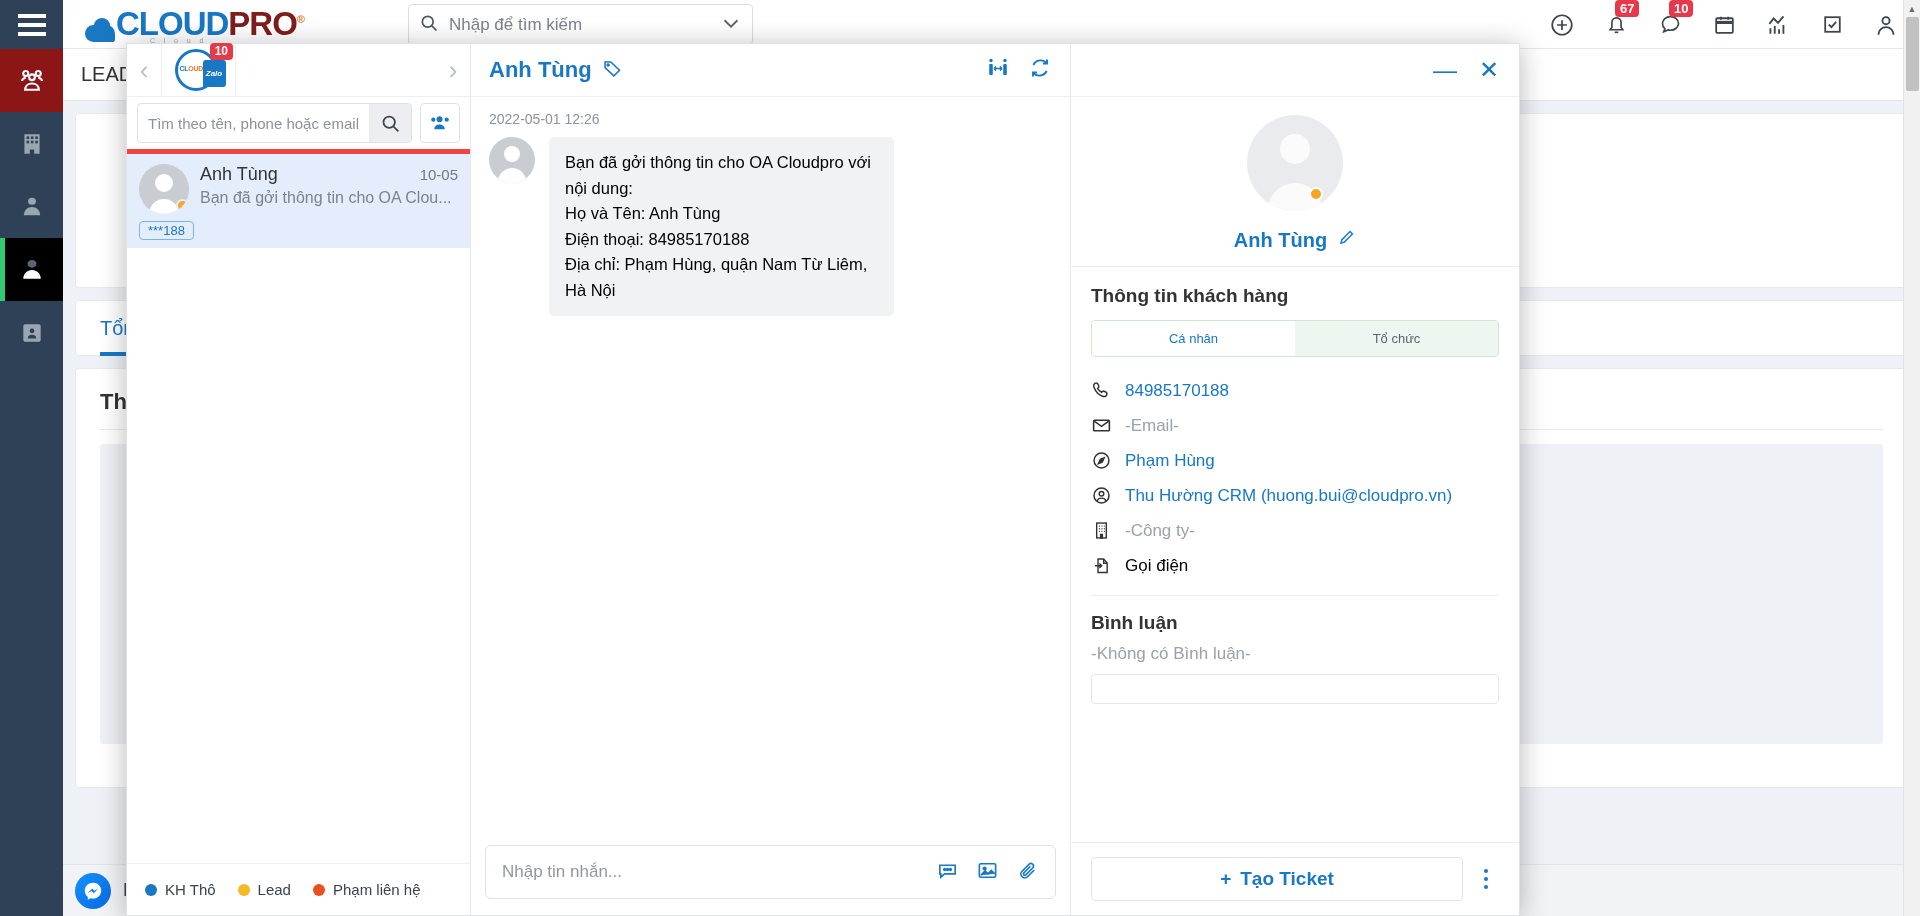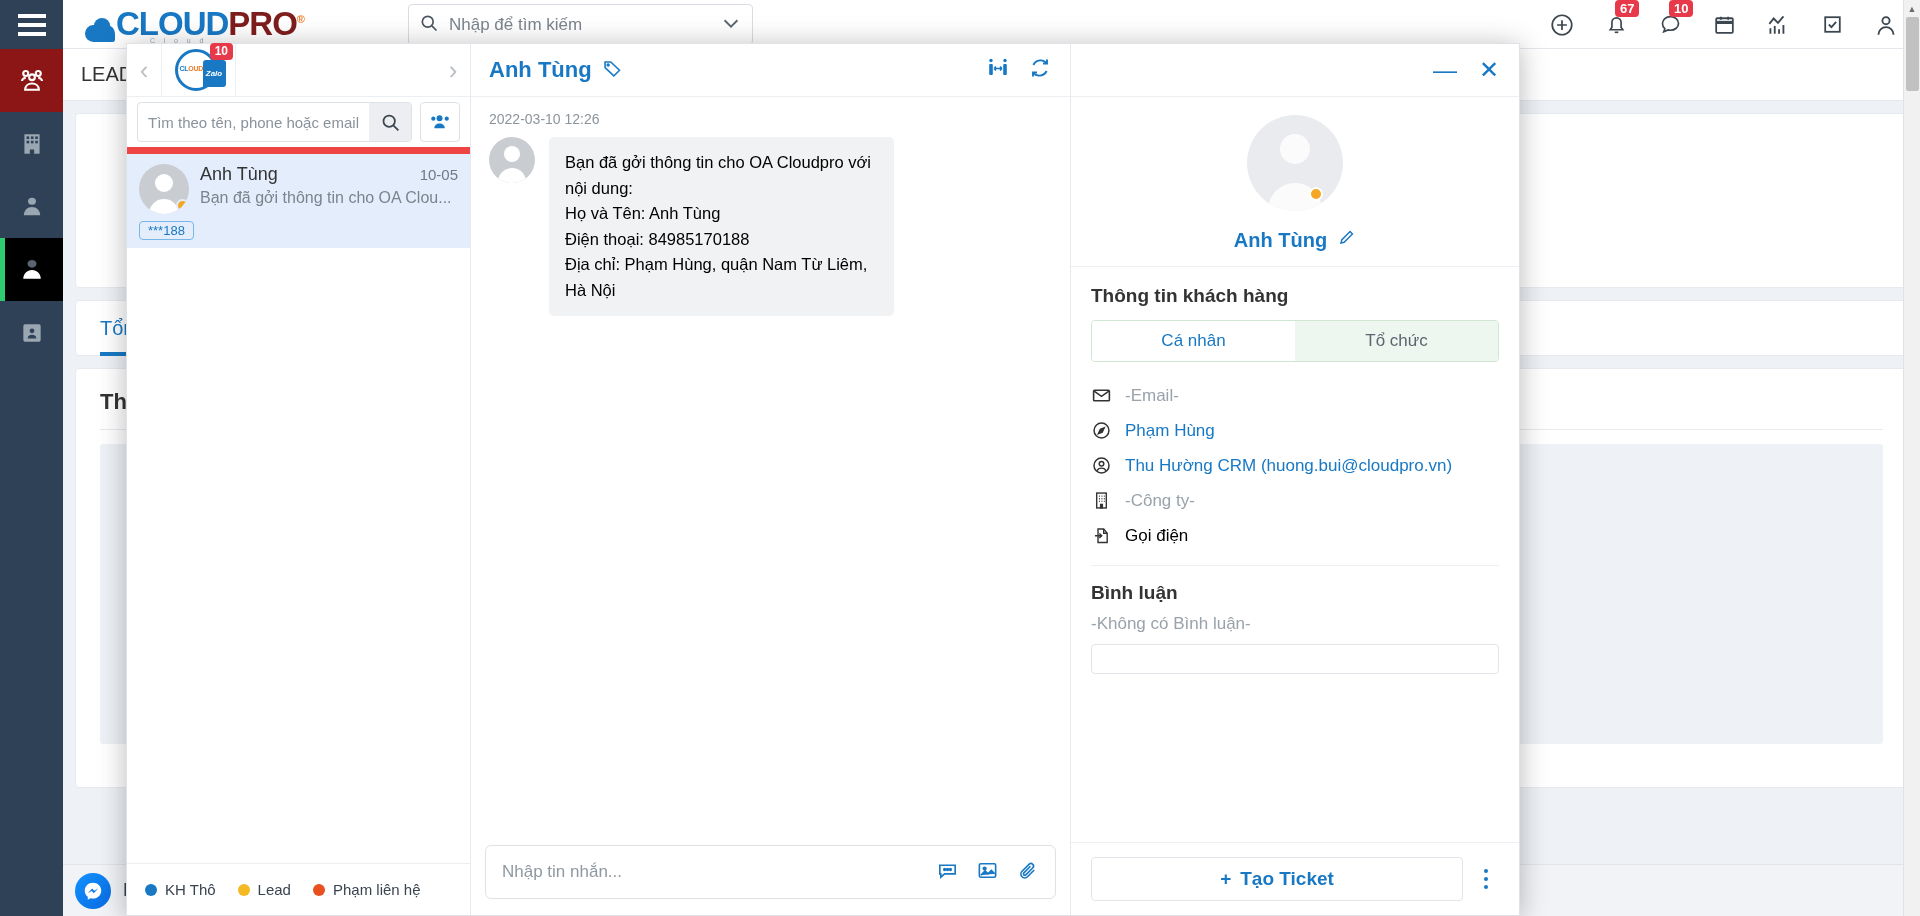--- a/index.html
+++ b/index.html
@@ -173,21 +173,21 @@
     font-size: 8px; font-weight: bold; display: flex; align-items: center;
     justify-content: center; font-style: italic;
   }
   .oa-badge {
     position: absolute; right: 2px; top: -1px; background: #e8394a; color: #fff;
     font-size: 12px; font-weight: bold; border-radius: 4px; padding: 0px 5px;
     line-height: 17px; z-index: 3;
   }
   .conv-search {
     height: 57px; display: flex; align-items: center; padding: 0 10px; gap: 8px;
-    border-bottom: 7px solid #ef4444;
+    border-bottom: 5px solid #ef4444;
   }
   .cs-field {
     flex: 1; height: 40px; border: 1px solid #dde2e7; border-radius: 4px;
     display: flex; align-items: center; overflow: hidden;
   }
   .cs-field input {
     flex: 1; border: 0; outline: 0; padding: 0 10px; font-size: 15px; color: #333;
     font-family: "Liberation Sans", sans-serif; background: transparent;
   }
   .cs-field input::placeholder { color: #8a929b; }
@@ -271,21 +271,21 @@
   .hero-dot { position: absolute; left: 50%; margin-left: 16px; top: 88px; width: 14px;
               height: 14px; border-radius: 50%; background: #f5a623; border: 2px solid #fff; }
   .hero-name { margin-top: 13px; color: #1878c4; font-size: 20px; font-weight: bold;
                display: flex; align-items: center; justify-content: center; gap: 10px; }
   .info-body { flex: 1; padding: 18px 20px 0 20px; overflow: hidden; }
   .info-title { font-size: 19px; color: #333; font-weight: bold; margin-bottom: 13px; }
   .seg {
     display: flex; border: 1px solid #cfe6d3; border-radius: 4px; overflow: hidden;
     margin-bottom: 16px;
   }
-  .seg div { flex: 1; text-align: center; padding: 10px 0; font-size: 17px; }
+  .seg div { flex: 1; text-align: center; padding: 10px 0; font-size: 13px; }
   .seg .on { color: #1878c4; background: #fff; }
   .seg .off { color: #5a6670; background: #eef6f0; }
   .irow { display: flex; align-items: center; gap: 13px; padding: 7px 0; }
   .irow .txt { font-size: 17px; }
   .irow .link { color: #1878c4; }
   .irow .muted { color: #9aa2aa; }
   .info-sep { height: 1px; background: #eceff2; margin: 12px 0 0 0; }
   .cmt-title { font-size: 19px; color: #333; font-weight: bold; margin: 16px 0 10px 0; }
   .cmt-none { font-size: 17px; color: #9aa2aa; margin-bottom: 10px; }
   .cmt-box { border: 1px solid #e2e6ea; border-radius: 4px; height: 30px; }
@@ -580,21 +580,21 @@
           <svg width="24" height="24" viewBox="0 0 24 24" fill="none" stroke="#1878c4" stroke-width="1.9">
             <path d="M19 7.5A8 8 0 0 0 5.4 9"></path>
               <path d="M5 16.5A8 8 0 0 0 18.6 15"></path>
             <path d="M19 3.5v4h-4M5 20.5v-4h4"></path>
           </svg>
         </span>
       </div>
     </div>
 
     <div class="chat-body">
-      <div class="msg-time">2022-03-10 12:26</div>
+      <div class="msg-time">2022-05-01 12:26</div>
       <div class="msg-row">
         <div class="msg-av">
             <div class="h"></div>
             <div class="b"></div>
           </div>
         <div class="bubble">Bạn đã gởi thông tin cho OA Cloudpro với nội dung:
 Họ và Tên: Anh Tùng
 Điện thoại: 84985170188
 Địa chỉ: Phạm Hùng, quận Nam Từ Liêm, Hà Nội</div>
       </div>
@@ -654,20 +654,26 @@
     </div>
 
     <div class="info-body">
       <div class="info-title">Thông tin khách hàng</div>
 
       <div class="seg">
         <div class="on">Cá nhân</div>
         <div class="off">Tổ chức</div>
       </div>
 
+      <div class="irow">
+        <svg width="21" height="21" viewBox="0 0 24 24" fill="none" stroke="#333" stroke-width="1.7">
+          <path d="M6 3.5c1 0 1.6.4 2 1.3l.9 2c.3.7.1 1.3-.4 1.8l-.9.9c1 2 2.6 3.6 4.6 4.6l.9-.9c.5-.5 1.1-.7 1.8-.4l2 .9c.9.4 1.3 1 1.3 2 0 2.4-2 3.8-4.2 3.1C9 17.4 5.4 13.8 3.3 8.1 2.5 5.7 3.7 3.5 6 3.5z"></path>
+        </svg>
+        <span class="txt link">84985170188</span>
+      </div>
 
       <div class="irow">
         <svg width="21" height="21" viewBox="0 0 24 24" fill="none" stroke="#333" stroke-width="1.8">
           <rect x="3" y="6" width="18" height="12" rx="1"></rect>
             <path d="M3.6 7l8.4 6 8.4-6"></path>
         </svg>
         <span class="txt muted">-Email-</span>
       </div>
 
       <div class="irow">

